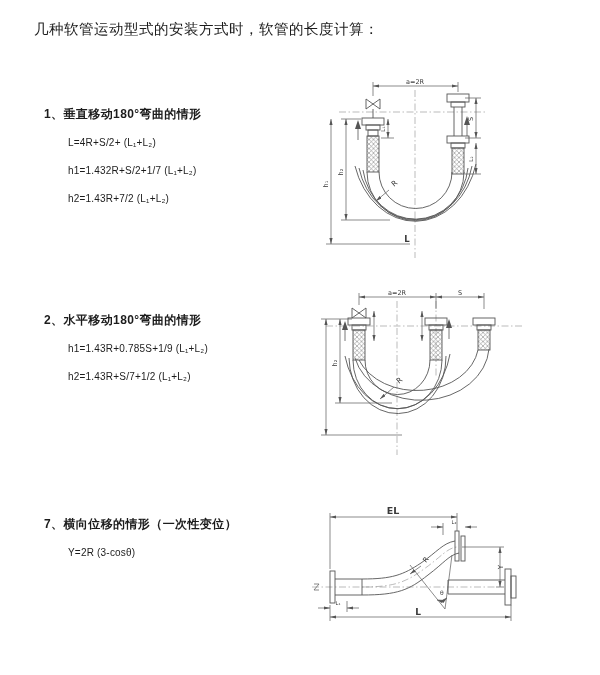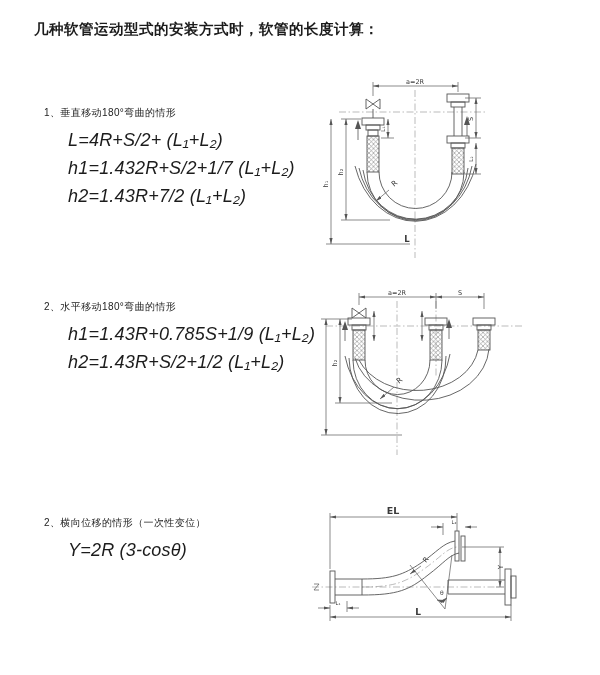--- a/index.html
+++ b/index.html
@@ -4,28 +4,28 @@
 <style>
   html,body { margin:0; padding:0; background:#e8e8e8; }
   .page {
     position:relative; width:600px; height:675px; margin:0 auto;
     background:#ffffff; overflow:hidden;
     font-family:"Liberation Sans","DejaVu Sans",sans-serif;
     color:#1c1c1c;
   }
   .doc-title {
     position:absolute; left:34px; top:20px;
-    font-size:14.5px; font-weight:700; letter-spacing:0.5px;
+    font-size:14.5px; font-weight:400; letter-spacing:0.5px;
   }
   .section { position:absolute; left:44px; }
   .sec-1 { top:106px; }
-  .sec-2 { top:300px; }
+  .sec-2 { top:312px; }
   .sec-3 { top:516px; }
-  .sec-heading { font-size:10px; font-weight:400; margin:0 0 6px 0; letter-spacing:0.4px; }
-  .formulas { margin-left:24px; font-size:18px; font-weight:400; letter-spacing:0.2px;font-style:italic; }
+  .sec-heading { font-size:12px; font-weight:700; margin:0 0 6px 0; letter-spacing:0.4px; }
+  .formulas { margin-left:24px; font-size:10px; font-weight:400; letter-spacing:0.2px; }
   .formula { line-height:28px; white-space:nowrap; }
   .diagram { position:absolute; }
   .dia-1 { left:315px; top:72px; }
   .dia-2 { left:312px; top:283px; }
   .dia-3 { left:300px; top:505px; }
   svg text { font-family:"DejaVu Sans","Liberation Sans",sans-serif; fill:#3a3a3a; }
 </style>
 </head>
 <body>
 
@@ -122,21 +122,21 @@
       <text x="13" y="112" text-anchor="middle" transform="rotate(-90 13 112)">h₁</text>
       <text x="79" y="115" font-size="7.5" transform="rotate(-40 79 115)">R</text>
       <text x="92" y="170" text-anchor="middle" font-size="8.5" font-weight="bold">L</text>
     </g>
   </svg>
 
   <div class="section sec-2">
     <div class="sec-heading">2、水平移动180°弯曲的情形</div>
     <div class="formulas">
       <div class="formula">h1=1.43R+0.785S+1/9 (L₁+L₂)</div>
-      <div class="formula">h2=1.43R+S/2+1/2 (L₁+L₂)</div>
+      <div class="formula">h2=1.43R+S/7+1/2 (L₁+L₂)</div>
     </div>
   </div>
 
   <svg class="diagram dia-2" width="280" height="180" viewBox="0 0 280 180">
     <defs>
       <marker id="ar2" markerUnits="userSpaceOnUse" markerWidth="6" markerHeight="3.2" refX="6" refY="1.6" orient="auto-start-reverse">
         <path d="M0,0 L6,1.6 L0,3.2 Z" fill="#555"></path>
       </marker>
       <pattern id="hb2" width="4.5" height="4.5" patternUnits="userSpaceOnUse">
         <path d="M0,0 L4.5,4.5 M4.5,0 L0,4.5" stroke="#8a8a8a" stroke-width="0.6"></path>
@@ -205,21 +205,21 @@
 
     <g font-size="6.5">
       <text x="85" y="11.5" text-anchor="middle">a=2R</text>
       <text x="148" y="11.5" text-anchor="middle">S</text>
       <text x="25" y="80" text-anchor="middle" transform="rotate(-90 25 80)">h₂</text>
       <text x="87" y="101" font-size="7.5" transform="rotate(-40 87 101)">R</text>
     </g>
   </svg>
 
   <div class="section sec-3">
-    <div class="sec-heading">2、横向位移的情形（一次性变位）</div>
+    <div class="sec-heading">7、横向位移的情形（一次性变位）</div>
     <div class="formulas">
       <div class="formula">Y=2R (3-cosθ)</div>
     </div>
   </div>
 
   <svg class="diagram dia-3" width="300" height="150" viewBox="0 0 300 150">
     <defs>
       <marker id="ar3" markerUnits="userSpaceOnUse" markerWidth="6" markerHeight="3.2" refX="6" refY="1.6" orient="auto-start-reverse">
         <path d="M0,0 L6,1.6 L0,3.2 Z" fill="#555"></path>
       </marker>

